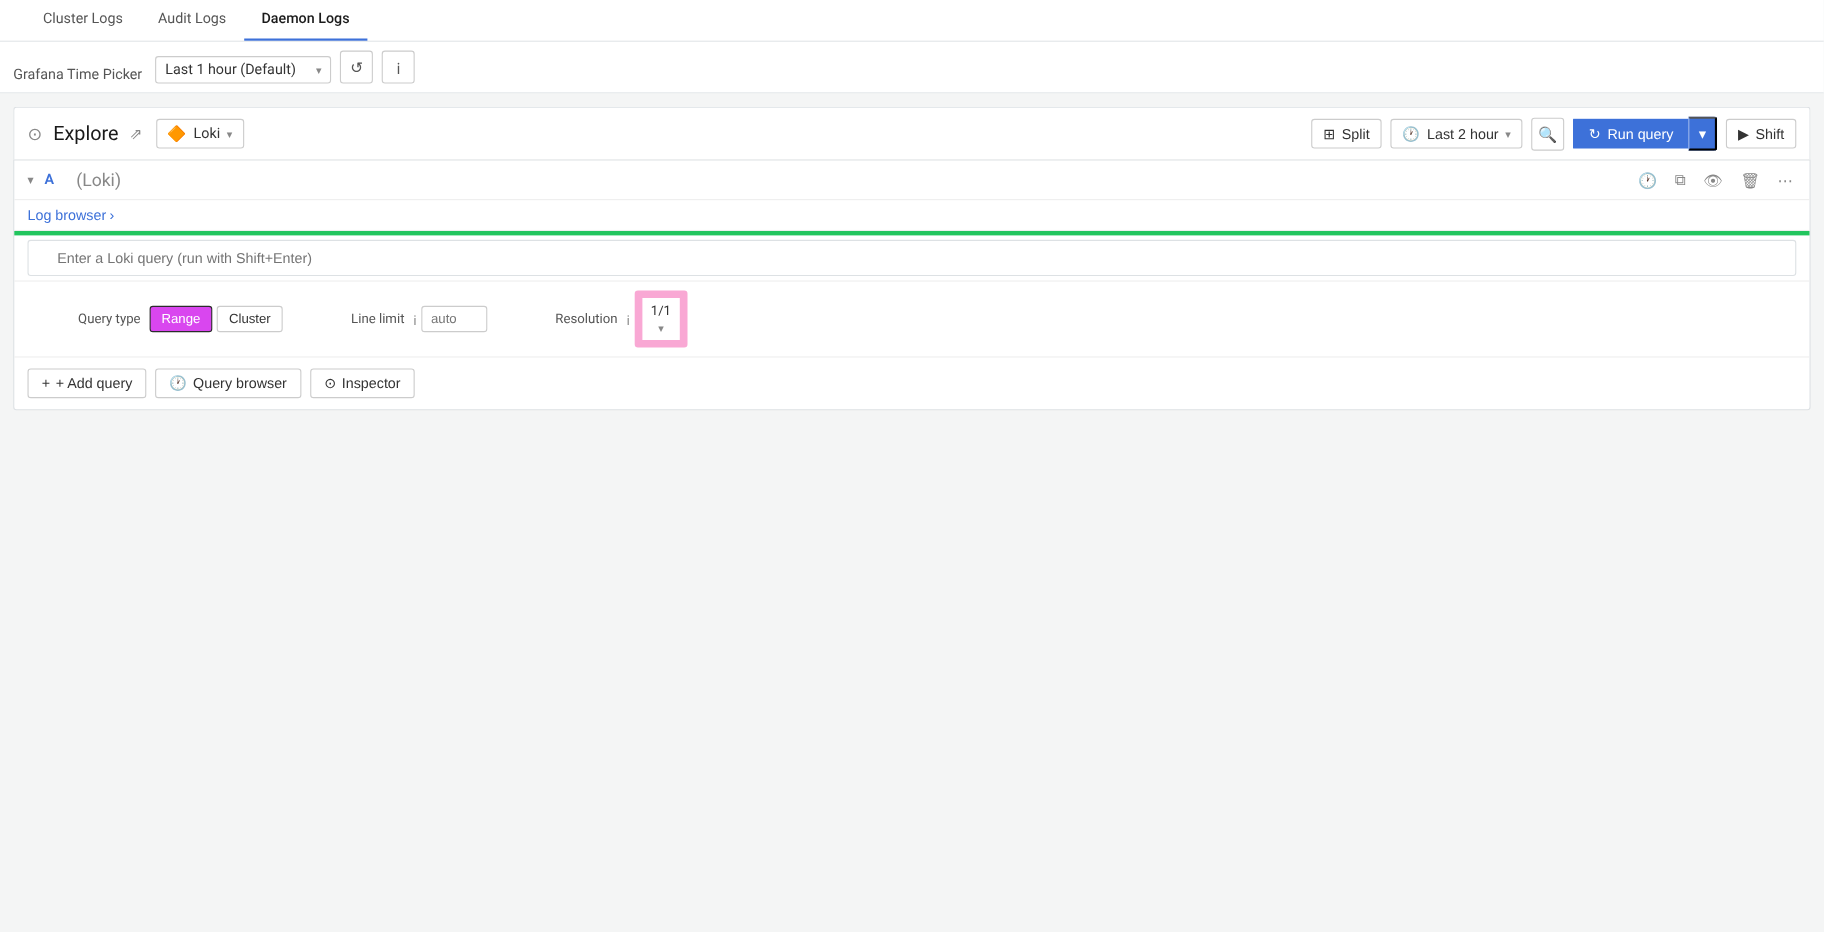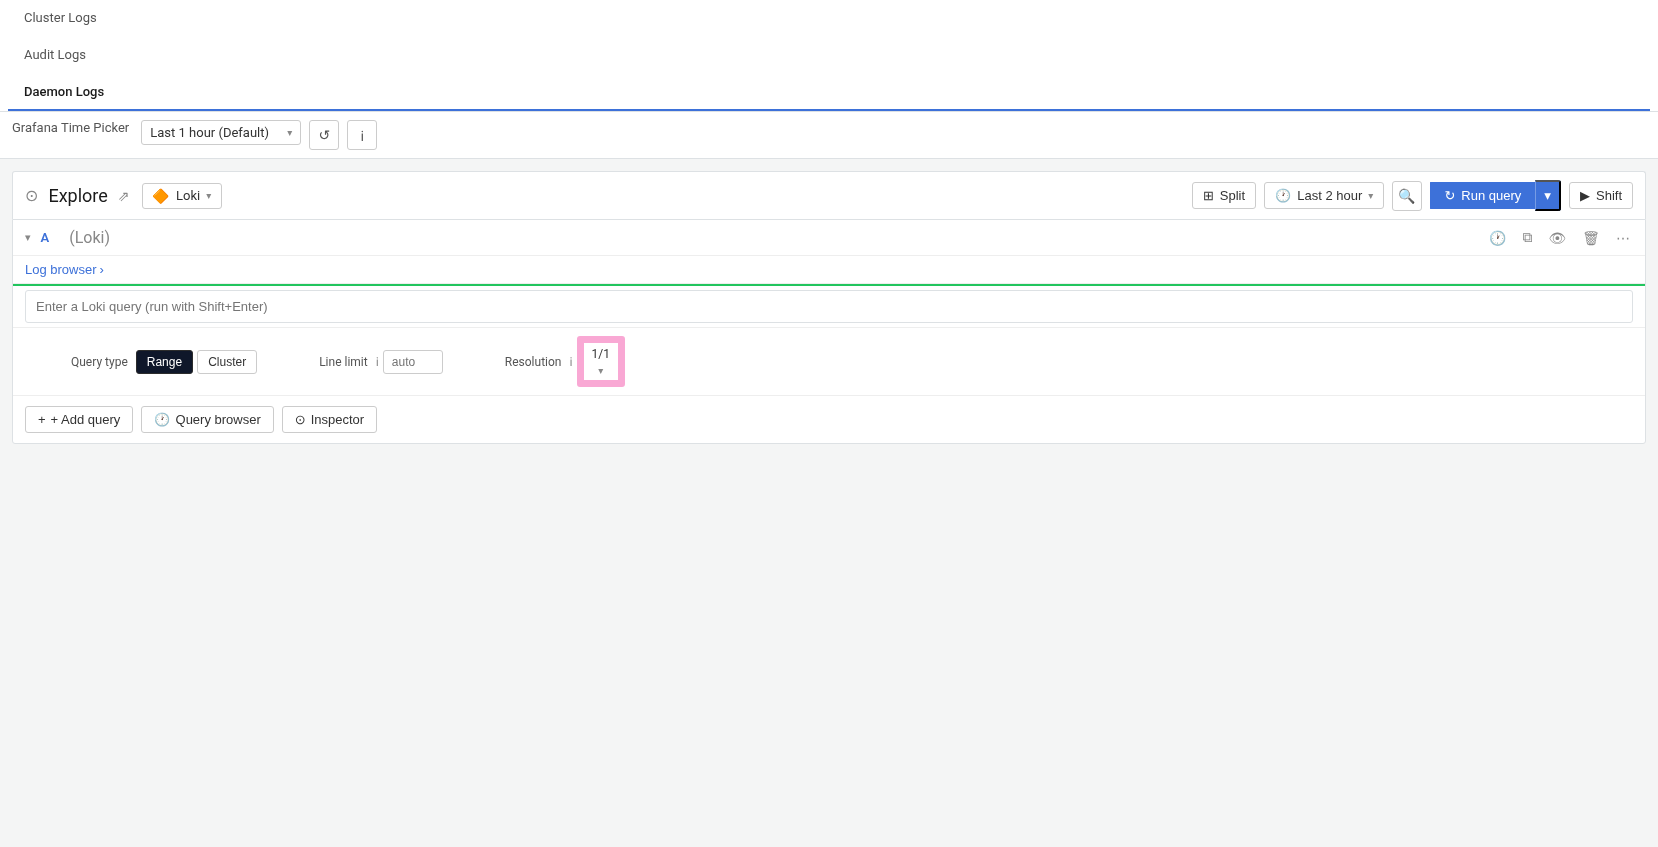--- a/index.html
+++ b/index.html
@@ -3,40 +3,39 @@
   <meta charset="utf-8">
   <style>
     * { box-sizing: border-box; margin: 0; padding: 0; }
     body { font-family: -apple-system, BlinkMacSystemFont, 'Segoe UI', Roboto, sans-serif; font-size: 14px; background: #f4f5f5; color: #333; }
 
     
     .tab-bar {
       display: flex;
       background: #fff;
       border-bottom: 1px solid #dde1e4;
-      padding: 0 8px;
-      flex-direction: column;
+      padding: 0 23px;
     }
     .tab {
       padding: 10px 16px;
       cursor: pointer;
       color: #555;
       border-bottom: 2px solid transparent;
       font-size: 13px;
     }
     .tab.active {
       border-bottom: 2px solid #3d71d9;
       color: #1a1a1a;
       font-weight: 500;
     }
 
     
     .time-picker-bar {
       display: flex;
-      align-items: flex-start;
+      align-items: flex-end;
       padding: 8px 12px;
       background: #fff;
       border-bottom: 1px solid #dde1e4;
       gap: 8px;
     }
     .time-picker-label {
       font-size: 13px;
       color: #555;
       margin-right: 4px;
     }
@@ -251,21 +250,21 @@
 
     
     .query-input-area {
       padding: 4px 12px;
       border-bottom: 1px solid #eee;
     }
     .query-input {
       width: 100%;
       border: 1px solid #dde1e4;
       border-radius: 3px;
-      padding: 8px 10px;
+      padding: 8px 26px;
       font-size: 13px;
       color: #ec4899;
       background: #fff;
       outline: none;
     }
 
     
     .query-options-row {
       display: flex;
       align-items: center;
@@ -288,21 +287,21 @@
     .toggle-btn {
       padding: 4px 10px;
       border: 1px solid #ccc;
       border-radius: 3px;
       background: #fff;
       cursor: pointer;
       font-size: 12px;
       color: #333;
     }
     .toggle-btn.active {
-      background: #0f172a;
+      background: #d946ef;
       color: #fff;
       border-color: #2c2c2c;
     }
     .info-icon { color: #888; font-size: 12px; cursor: help; }
     .line-limit-input {
       border: 1px solid #ccc;
       border-radius: 3px;
       padding: 4px 8px;
       font-size: 12px;
       width: 60px;
@@ -420,21 +419,21 @@
       <span class="query-datasource-hint">(Loki)</span>
       <div class="query-row-actions">
         <button class="query-action-btn" title="Query timer">🕐</button>
         <button class="query-action-btn" title="Copy">⧉</button>
         <button class="query-action-btn" title="Toggle visibility">👁</button>
         <button class="query-action-btn" title="Remove query">🗑</button>
         <button class="query-action-btn" title="More options">⋯</button>
       </div>
     </div>
 
-    <div style="padding: 0 0 0 0; border-bottom: 2px solid #22c55e;">
+    <div style="padding: 0 0 0 0; border-bottom: 4px solid #22c55e;">
       <button class="log-browser-link">
         <span>Log browser</span>
         <span>›</span>
       </button>
     </div>
 
     <div class="query-input-area">
       <input type="text" class="query-input" placeholder="Enter a Loki query (run with Shift+Enter)" style="">
     </div>
 

